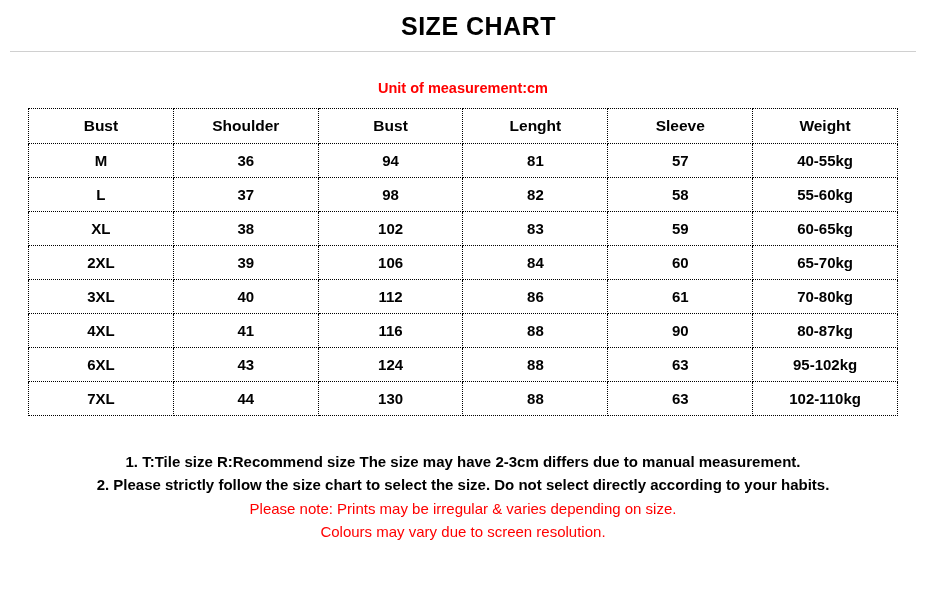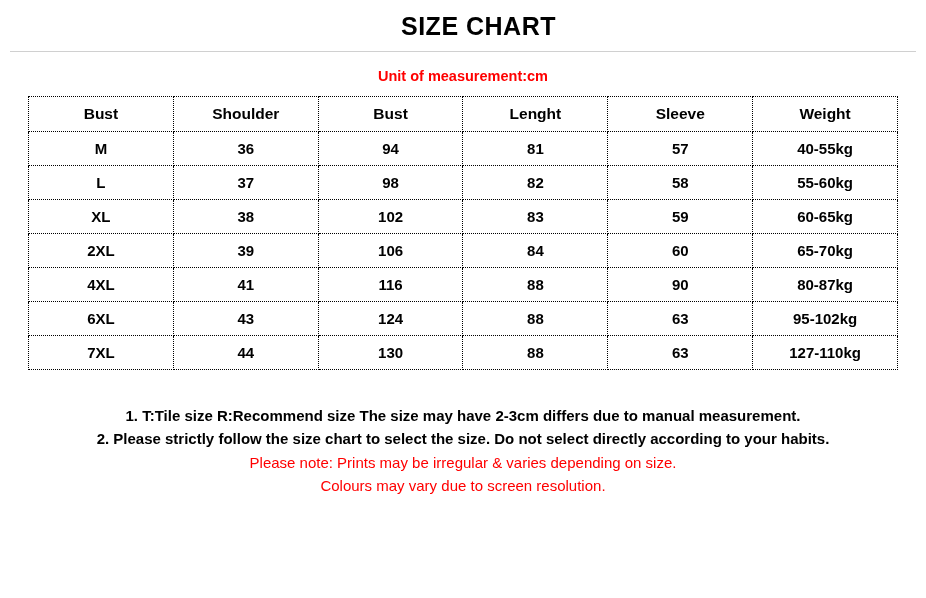--- a/index.html
+++ b/index.html
@@ -33,21 +33,21 @@
   .title-rule {
     border: none;
     border-top: 1px solid #d0d0d0;
     margin: 0 10px 0 10px;
   }
   .unit {
     text-align: center;
     color: #ff0000;
     font-size: 14.5px;
     font-weight: bold;
-    margin-top: 16px;
+    margin-top: 28px;
     margin-bottom: 12px;
   }
   .table-wrap {
     padding: 0 28px;
   }
   table.size-chart {
     width: 100%;
     border-collapse: collapse;
     table-layout: fixed;
   }
@@ -130,20 +130,28 @@
         </tr>
         <tr>
           <td>2XL</td>
           <td>39</td>
           <td>106</td>
           <td>84</td>
           <td>60</td>
           <td>65-70kg</td>
         </tr>
         <tr>
+          <td>3XL</td>
+          <td>40</td>
+          <td>112</td>
+          <td>86</td>
+          <td>61</td>
+          <td>70-80kg</td>
+        </tr>
+        <tr>
           <td>4XL</td>
           <td>41</td>
           <td>116</td>
           <td>88</td>
           <td>90</td>
           <td>80-87kg</td>
         </tr>
         <tr>
           <td>6XL</td>
           <td>43</td>
@@ -151,21 +159,21 @@
           <td>88</td>
           <td>63</td>
           <td>95-102kg</td>
         </tr>
         <tr>
           <td>7XL</td>
           <td>44</td>
           <td>130</td>
           <td>88</td>
           <td>63</td>
-          <td>127-110kg</td>
+          <td>102-110kg</td>
         </tr>
       </tbody>
     </table>
   </div>
 
   <div class="notes">
     <div class="note-black">1. T:Tile size R:Recommend size The size may have 2-3cm differs due to manual measurement.</div>
     <div class="note-black">2. Please strictly follow the size chart to select the size. Do not select directly according to your habits.</div>
     <div class="note-red">Please note: Prints may be irregular &amp; varies depending on size.</div>
     <div class="note-red">Colours may vary due to screen resolution.</div>

